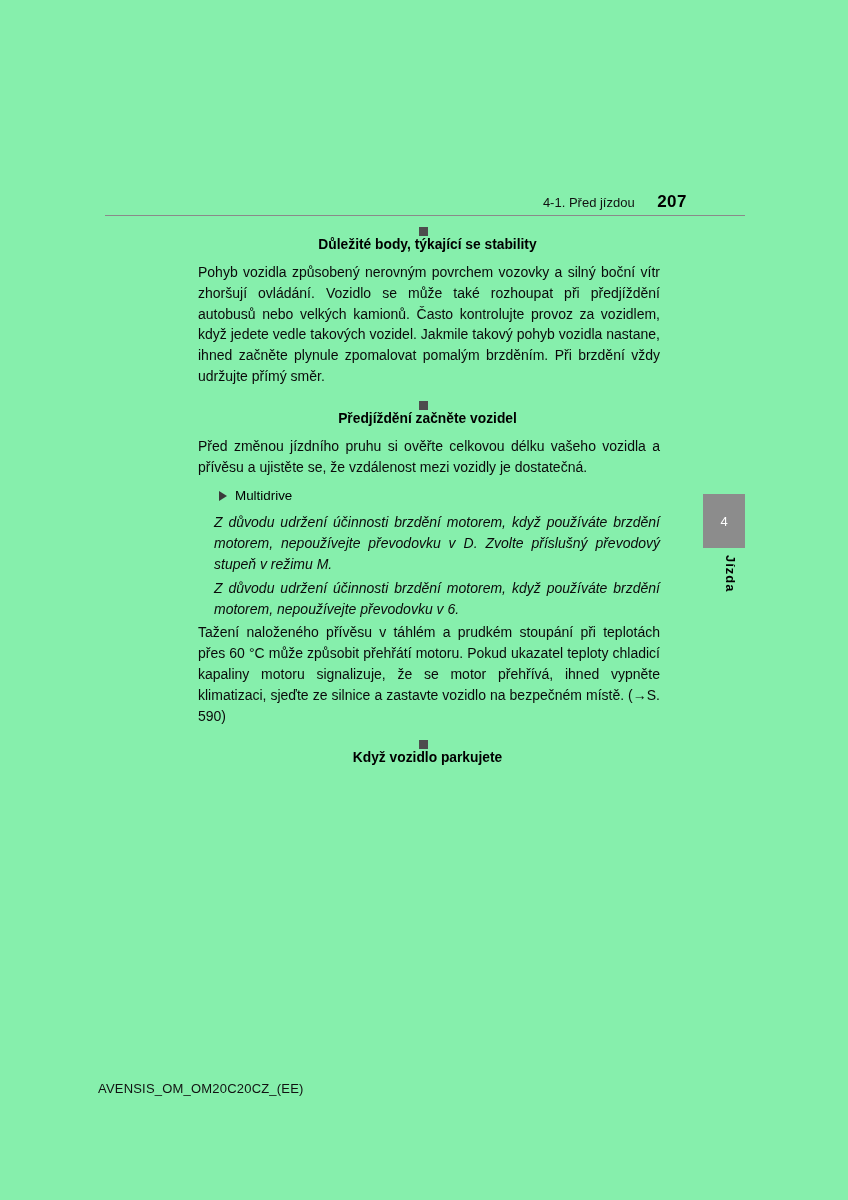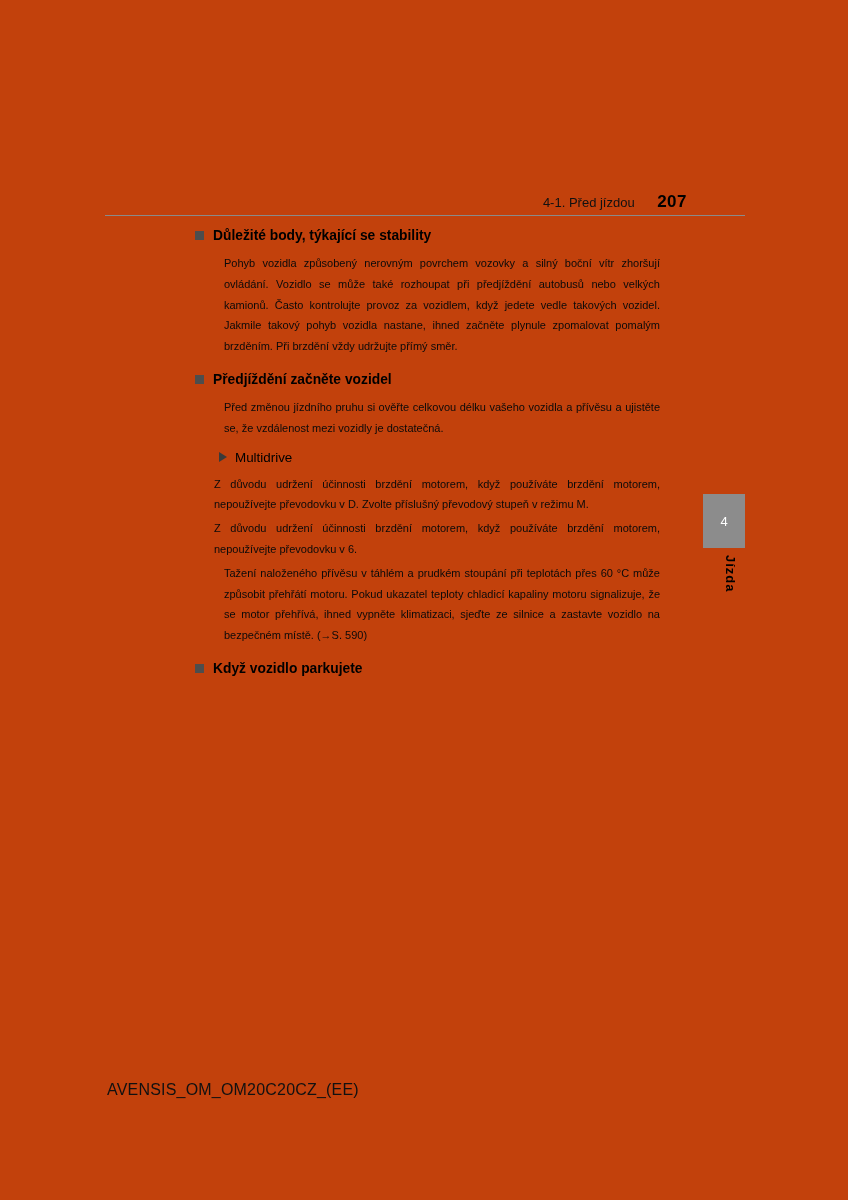--- a/index.html
+++ b/index.html
@@ -3,69 +3,69 @@
 <meta charset="utf-8">
 <style>
   * { box-sizing: border-box; margin: 0; padding: 0; }
   html, body { background: #ffffff; }
   body {
     width: 848px; height: 1200px;
     font-family: "Liberation Sans", sans-serif;
     color: #000;
     position: relative;
   }
-  .page { position: relative; width: 848px; height: 1200px; overflow: hidden; background: #c2410c; }
+  .page { position: relative; width: 848px; height: 1200px; overflow: hidden; background: #86efac; }
 
   
   .header {
     position: absolute; top: 192px; left: 105px; width: 582px;
     text-align: right; white-space: nowrap;
   }
   .chapter { font-size: 13px; color: #111; vertical-align: baseline; }
   .pagenum { font-size: 17px; font-weight: bold; margin-left: 18px; letter-spacing: 0.5px; }
   .rule { position: absolute; top: 215px; left: 105px; width: 640px; height: 1px; background: #8a8a8a; }
 
   
   .content { position: absolute; top: 227px; left: 195px; width: 465px; }
-  .heading { display: flex; align-items: center; margin: 14px 0 9px 0; }
+  .heading { display: flex; align-items: center; margin: 14px 0 9px 0; flex-direction: column; }
   .section:first-child .heading { margin-top: 0; }
   .bullet {
     width: 9px; height: 9px; background: #4d4d4d; flex: none;
     margin-right: 9px; display: inline-block;
   }
   .heading-text { font-size: 13.8px; font-weight: bold; line-height: 17px; }
   .para {
-    margin: 0 0 3px 29px; font-size: 11px; line-height: 20.8px;
+    margin: 0 0 3px 3px; font-size: 14px; line-height: 20.8px;
     text-align: justify; color: #0a0a0a;
   }
   .sub { display: flex; align-items: center; margin: 11px 0 9px 24px; }
   .tri {
     width: 0; height: 0; flex: none;
     border-left: 8px solid #3a3a3a;
     border-top: 5px solid transparent;
     border-bottom: 5px solid transparent;
     margin-right: 8px;
   }
   .sub-label { font-size: 13.4px; }
-  .sub-para { margin-left: 19px; }
+  .sub-para { margin-left: 19px; font-style: italic; }
 
   
   .side-tab { position: absolute; top: 494px; left: 703px; width: 42px; }
   .tab-box {
     width: 42px; height: 54px; background: #8c8c8c; color: #fff;
     font-size: 13px; display: flex; align-items: center; justify-content: center;
   }
   .tab-label {
     writing-mode: vertical-rl; text-orientation: mixed;
     font-weight: bold; font-size: 13px; letter-spacing: 1px;
     margin-top: 7px; margin-left: 20px;
   }
 
   
-  .footer { position: absolute; top: 1081px; left: 107px; font-size: 16px; color: #111; letter-spacing: 0.2px; }
+  .footer { position: absolute; top: 1081px; left: 98px; font-size: 13px; color: #111; letter-spacing: 0.2px; }
 </style>
 </head>
 <body>
 
 <div class="page">
 
   <div class="header">
     <span class="chapter">4-1. Před jízdou</span>
     <span class="pagenum">207</span>
   </div>

